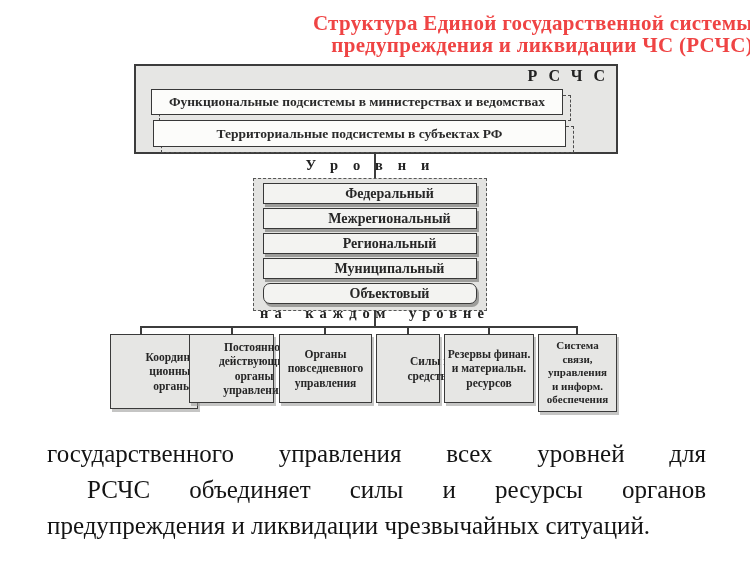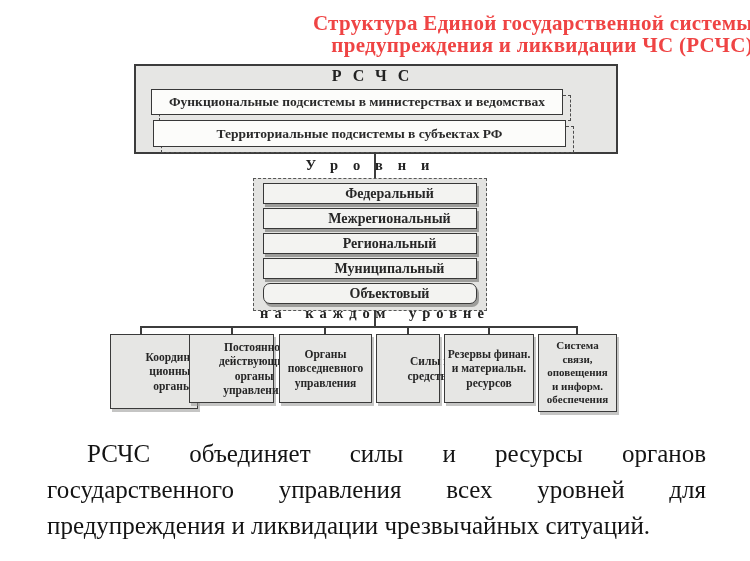--- a/index.html
+++ b/index.html
@@ -34,21 +34,21 @@
     left: 134px; top: 64px;
     width: 484px; height: 90px;
     background: #e6e6e4;
     border: 2px solid #3c3c3c;
     box-sizing: border-box;
   }
   .rschs-header {
     position: absolute;
     left: 0; top: 1px;
     width: 100%;
-    text-align: center;
+    text-align: right;
     font-weight: bold;
     font-size: 16px;
     letter-spacing: 11px;
     color: #222;
   }
   .sbox { position: absolute; }
   .sbox .shadow {
     position: absolute;
     left: 8px; top: 6px; right: -8px; bottom: -6px;
     border: 1.6px dashed #4c4c4c;
@@ -214,23 +214,23 @@
   <div class="organ-box" style="left:279px; width:93px; height:69px;">Органы
 повседневного
 управления</div>
   <div class="organ-box" style="left:376px; width:64px; height:69px;padding-left:44px;">Силы и
 средства</div>
   <div class="organ-box" style="left:444px; width:90px; height:69px;">Резервы финан.
 и материальн.
 ресурсов</div>
   <div class="organ-box" style="left:538px; width:79px; height:78px; font-size:11px; line-height:1.22;">Система
 связи,
-оповещения
+управления
 и информ.
 обеспечения</div>
 
   <div class="bottom-paragraph">
+    <div class="pline">государственного управления всех уровней для</div>
     <div class="pline first">РСЧС объединяет силы и ресурсы органов</div>
-    <div class="pline">государственного управления всех уровней для</div>
     <div class="pline last">предупреждения и ликвидации чрезвычайных ситуаций.</div>
   </div>
 
 </div>
 
 </body></html>

